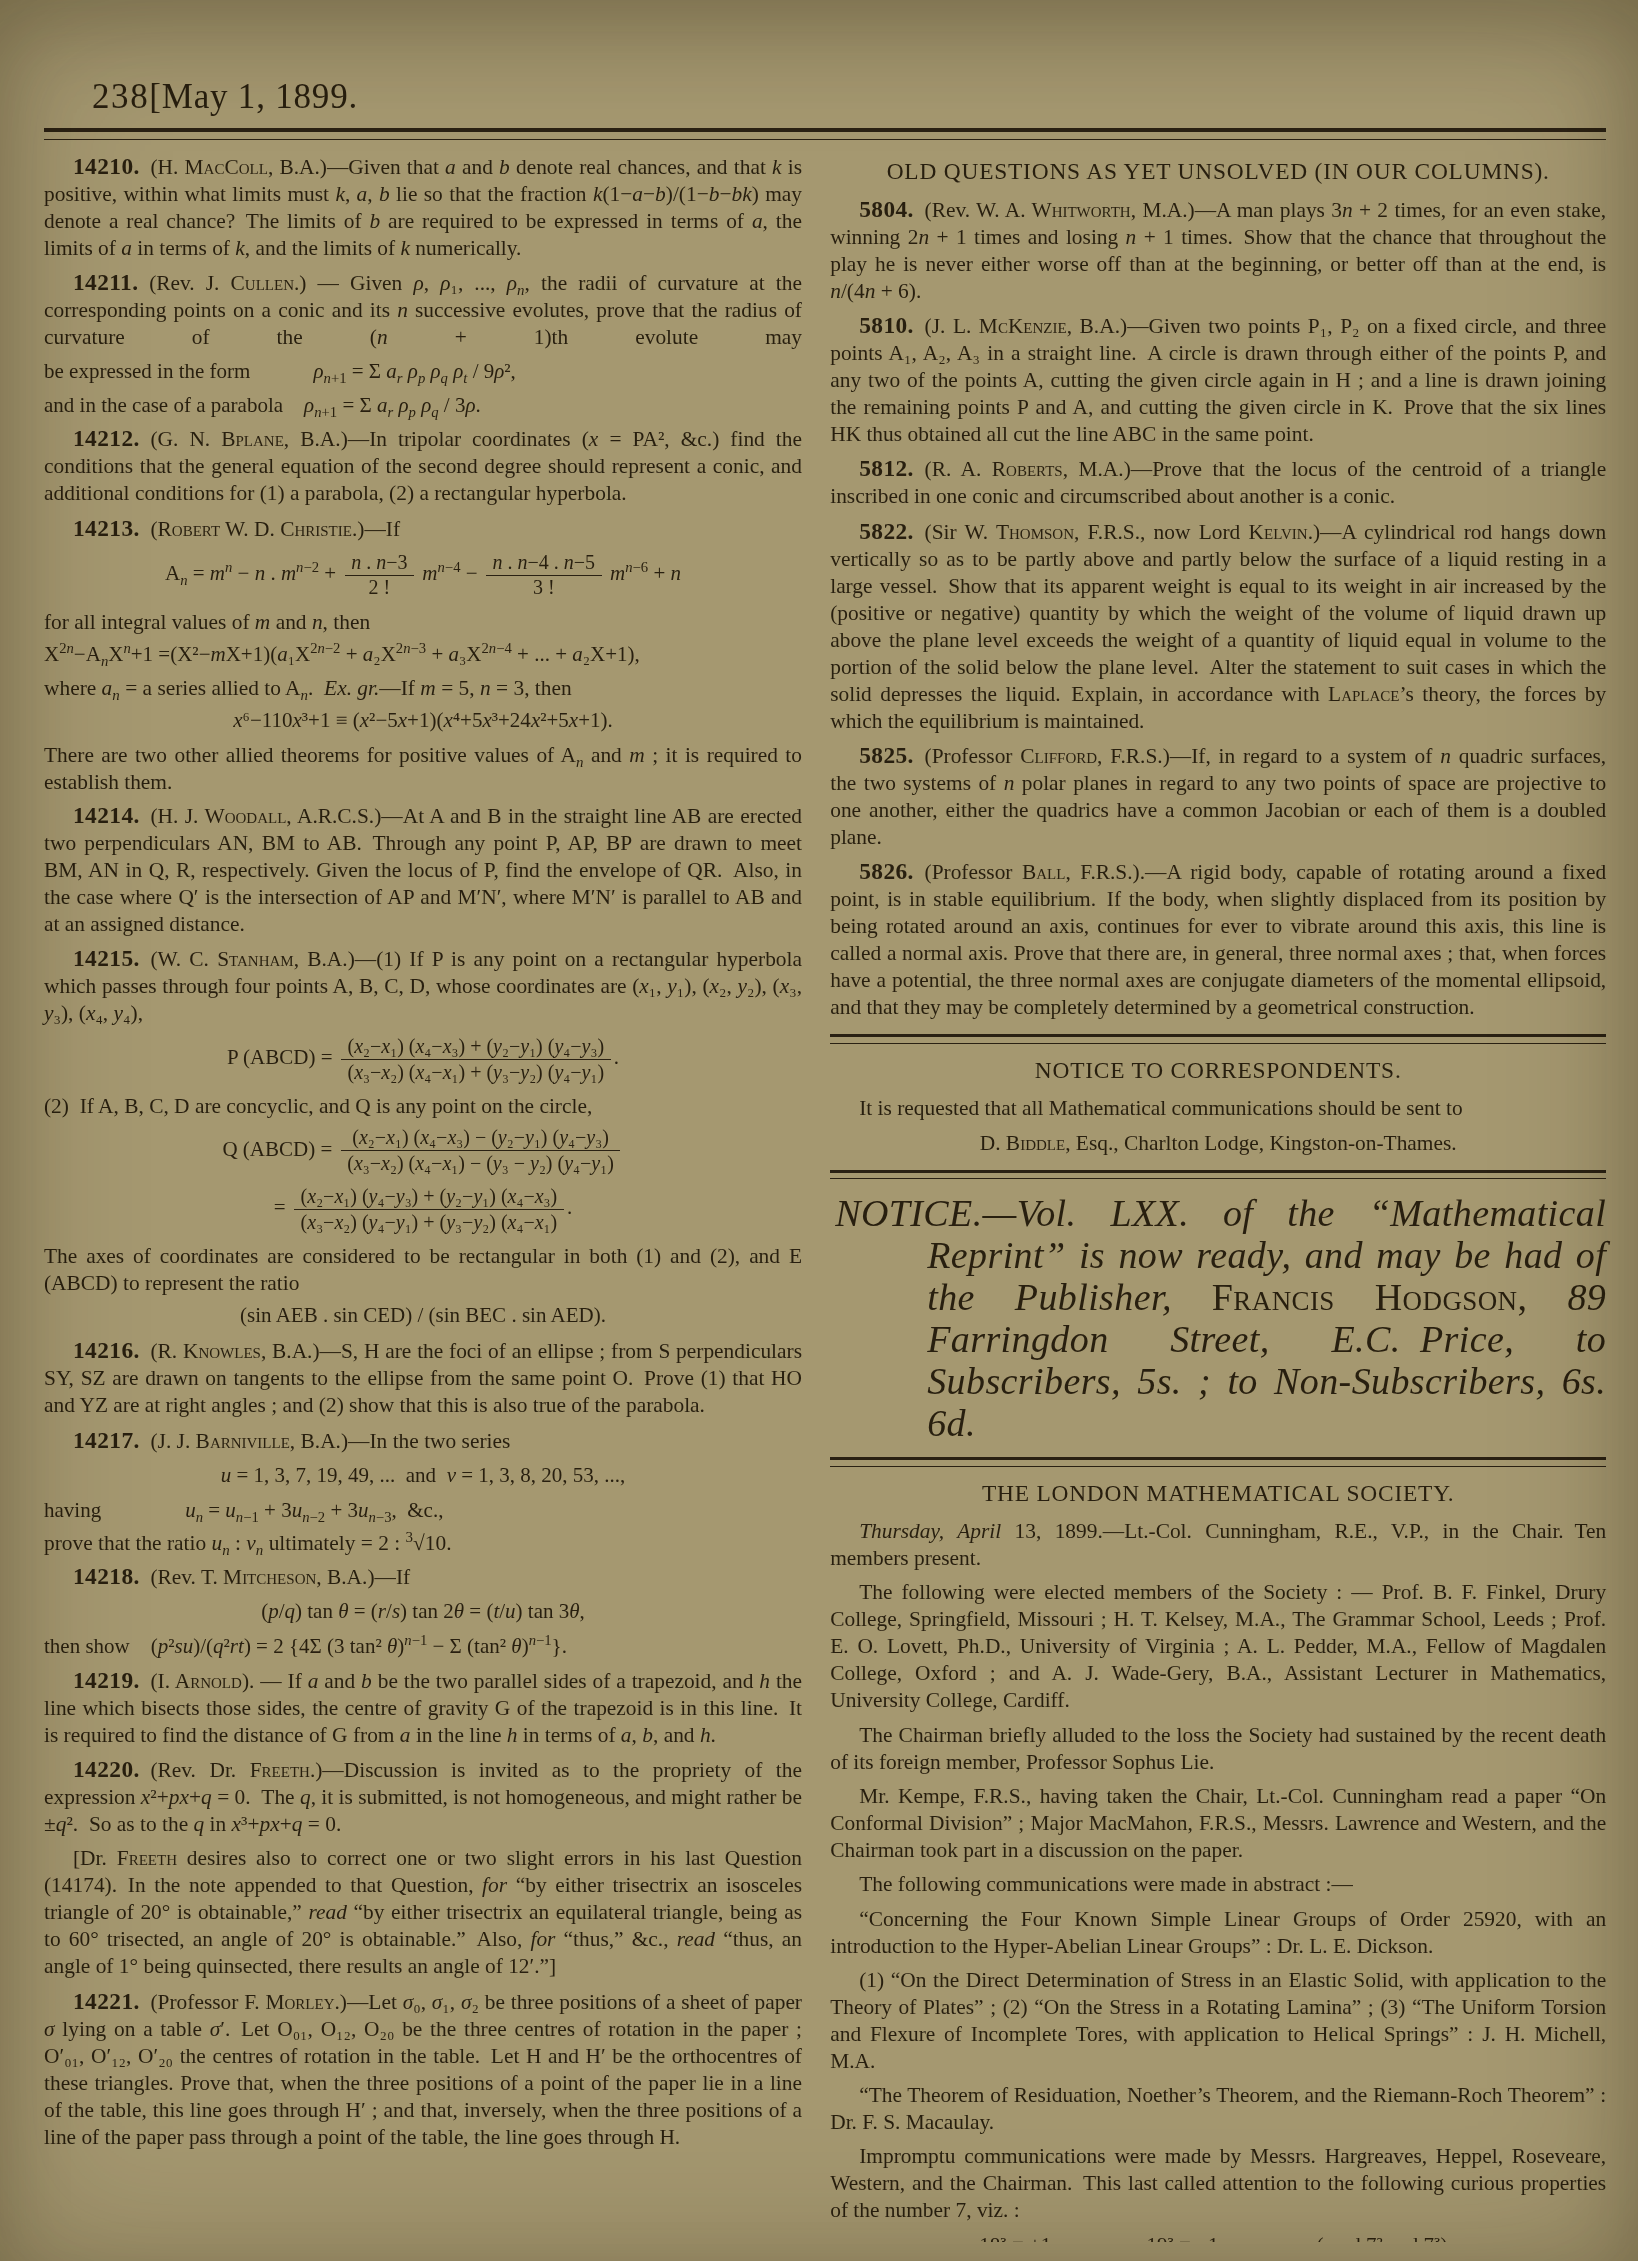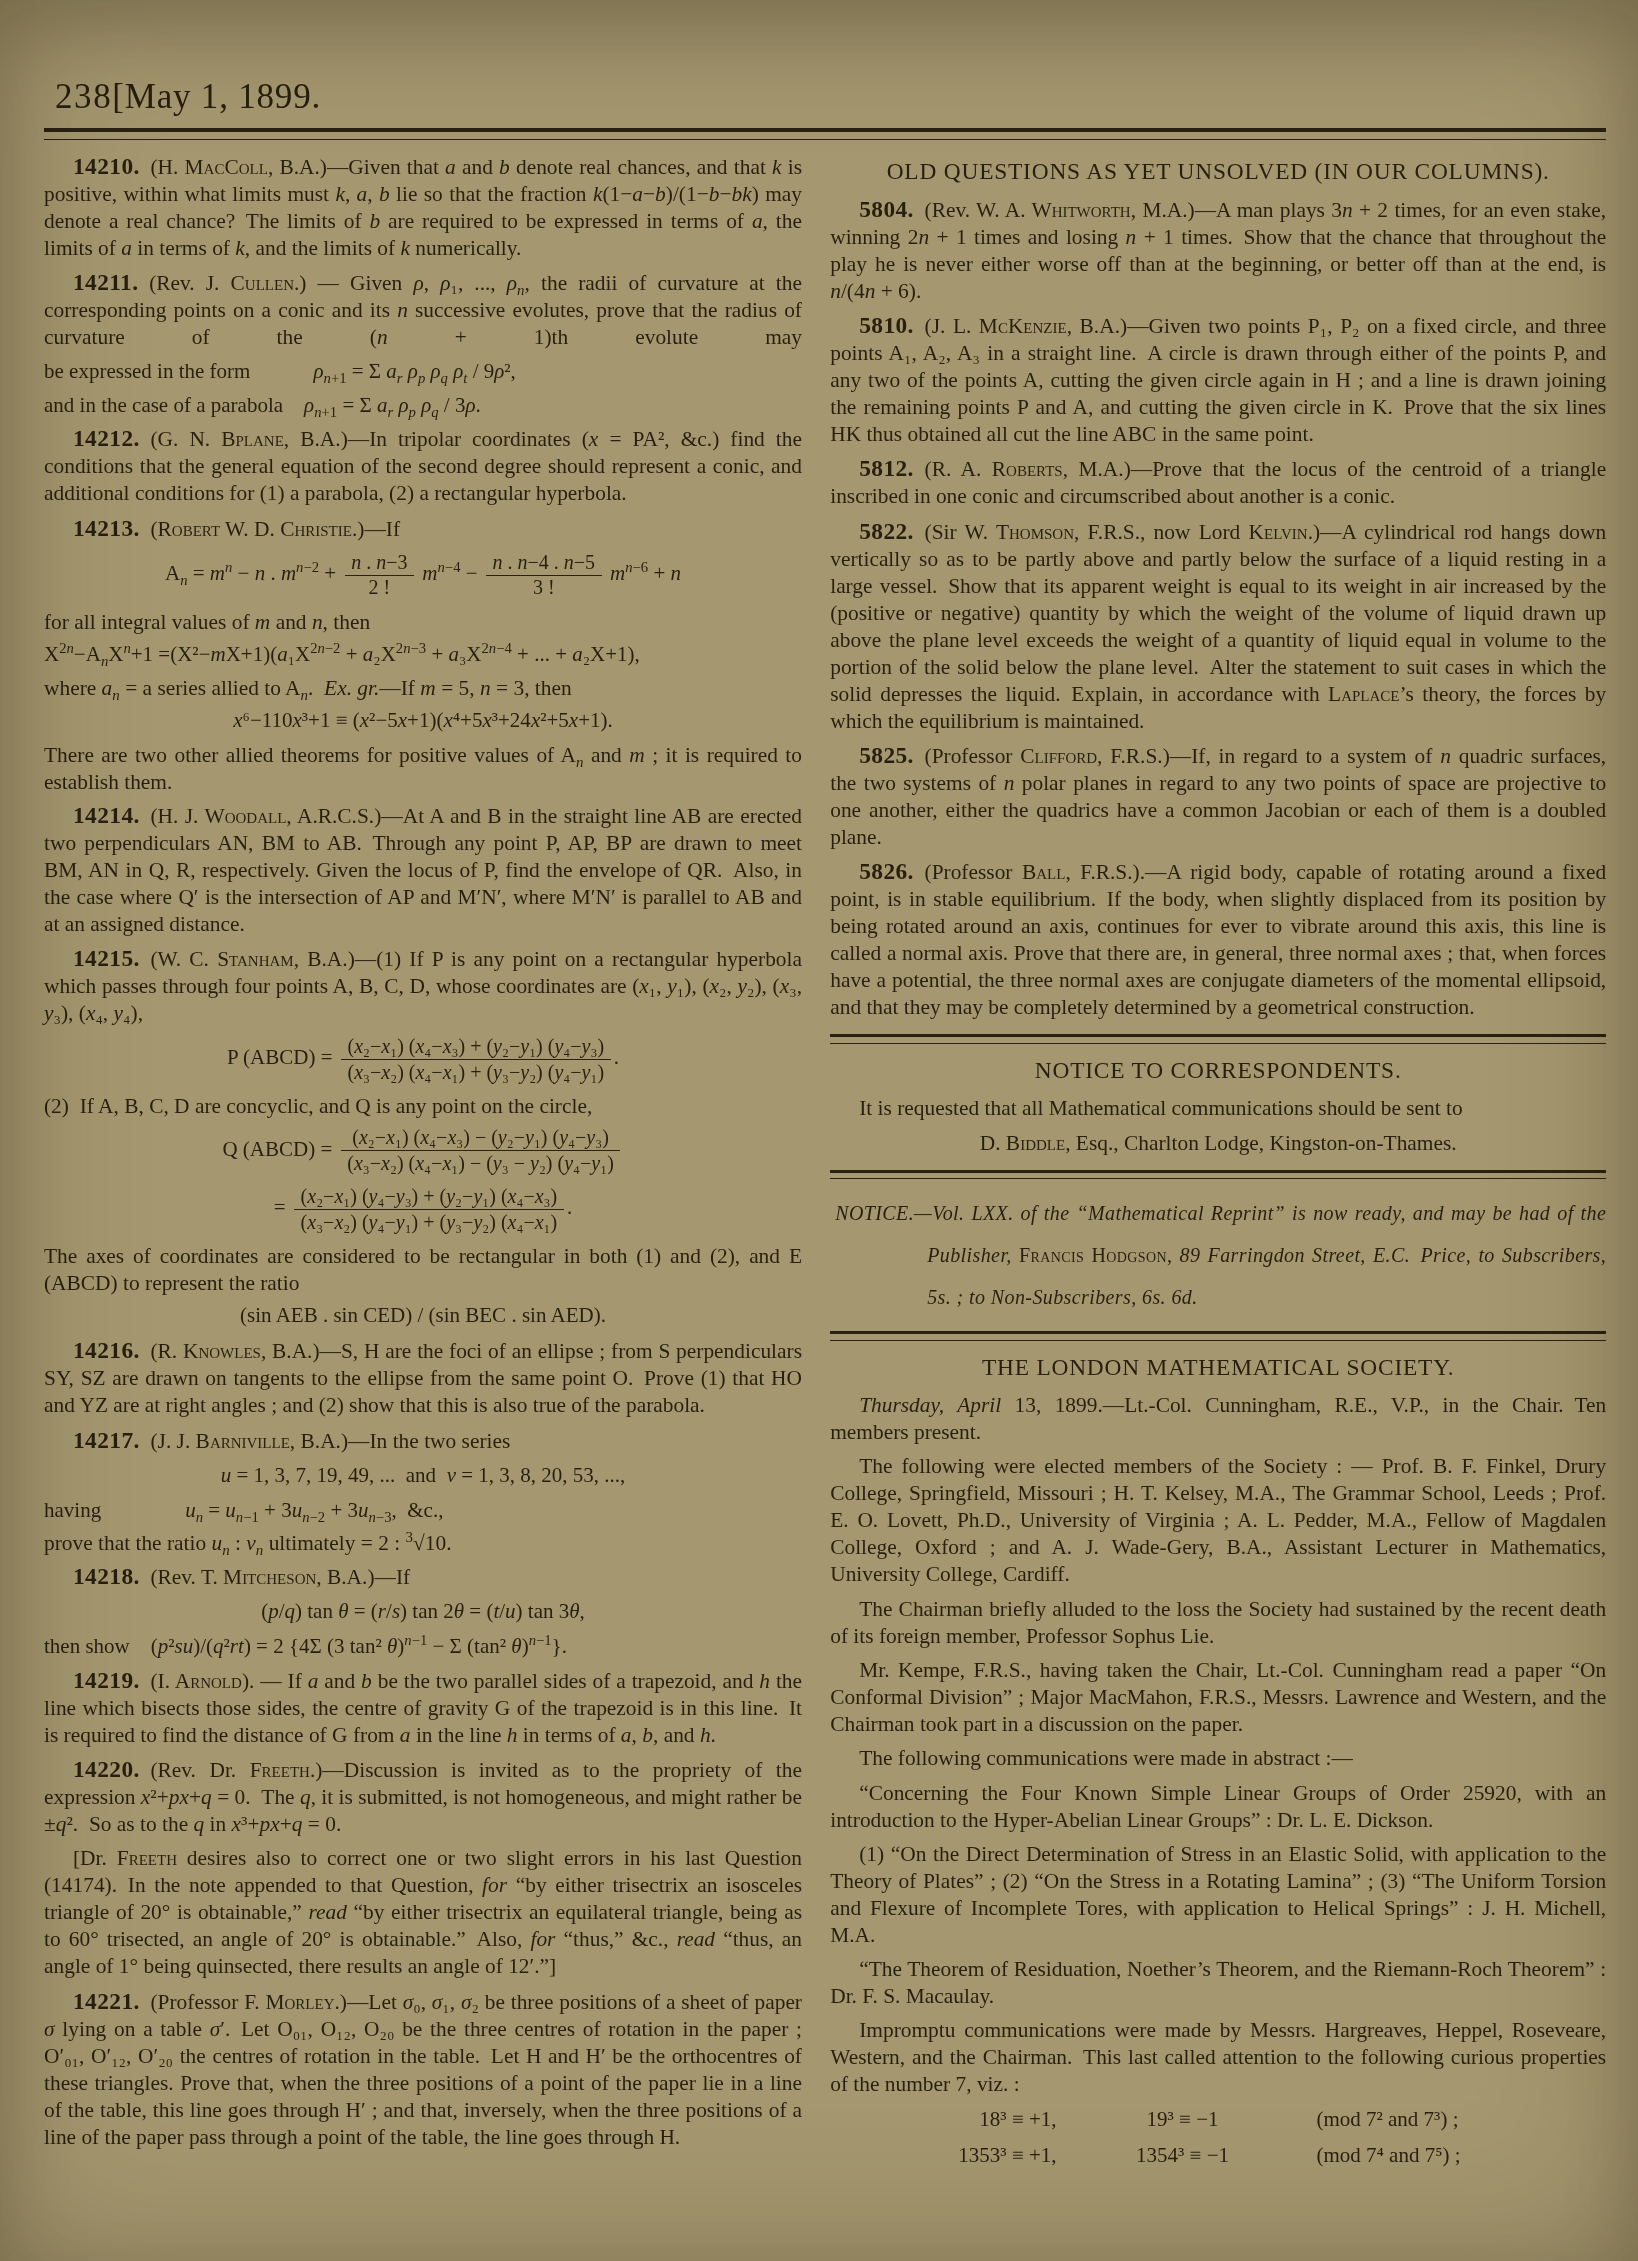--- a/index.html
+++ b/index.html
@@ -11,21 +11,21 @@
     color:#281f0f;
     font-family:"Liberation Serif","DejaVu Serif",serif;
     background:
       radial-gradient(130% 95% at 50% 42%, rgba(255,246,214,0.10) 0%, rgba(255,246,214,0.02) 55%, rgba(20,12,0,0.16) 100%),
       linear-gradient(180deg,#83775ا 0%,#83775a 0%,#948766 3%,#9e9170 8%,#a89b77 22%,#ab9e7a 48%,#a89b76 70%,#a0936d 88%,#97896a 100%);
     background-color:#a59870;
   }
   .page::after{content:"";position:absolute;inset:0;pointer-events:none;
     box-shadow:inset 0 0 145px rgba(35,24,4,0.25), inset 0 32px 73px rgba(30,22,6,0.18);}
   
-  .hdr{display:flex;align-items:center;padding:77px 32px 0 55px;}
+  .hdr{display:flex;align-items:center;padding:77px 32px 0 55px;margin-left:37px;}
   .hdr .pageno{font-size:35px;letter-spacing:1.6px;}
   .hdr .title{flex:1;text-align:center;font-size:37px;letter-spacing:3.2px;word-spacing:6.5px;}
   .hdr .date{font-size:35px;letter-spacing:0.8px;}
   .hrule{margin:11.3px 32px 0 44px;border-top:4px solid #2a2113;border-bottom:1.6px solid #2a2113;height:6.5px;}
   
   .columns{display:flex;align-items:flex-start;padding:13px 31px 0 44px;height:2089px;overflow:hidden;}
   .col{width:758px;font-size:21.4px;line-height:27px;text-align:justify;}
   .col.right{width:776px;}
   .colrule{width:2.4px;background:#2a2113;margin:3.2px 14.5px 0 11.3px;flex:none;}
   
@@ -39,21 +39,21 @@
   .up{font-style:normal;}
   sup,sub{line-height:0;font-size:70%;}
   
   .frac{display:inline-block;vertical-align:middle;text-align:center;font-size:20px;line-height:1.08;margin:1.6px 3.2px;}
   .frac .num{display:block;padding:0 6.5px 1.6px 6.5px;}
   .frac .den{display:block;border-top:1.6px solid #2a2113;padding:1.6px 6.5px 0 6.5px;}
   
   .chead{text-align:center;text-indent:0;font-size:23.4px;letter-spacing:0.8px;margin:4.8px 0 11.3px 0;}
   .drule{margin:13px 0 13px 0;border-top:3.2px solid #2a2113;border-bottom:1.6px solid #2a2113;height:5.6px;}
   .cline{text-align:center;text-indent:0;margin:0 0 12px 0;}
-  .notice{font-style:italic;font-size:20px;line-height:42px;text-align:justify;margin:4.8px 0 4.8px 0;
+  .notice{font-style:italic;font-size:38px;line-height:42px;text-align:justify;margin:4.8px 0 4.8px 0;
           padding-left:97px;text-indent:-92px;letter-spacing:0.4px;}
   .congr{width:88%;margin:4.8px auto 4.8px auto;display:grid;grid-template-columns:1fr 1fr 1.35fr;row-gap:9px;font-size:21px;}
   .congr .c1{text-align:right;padding-right:24px;}
   .congr .c2{text-align:center;}
   .congr .c3{text-align:left;padding-left:32px;}
 </style>
 </head>
 <body>
 
 <div class="page">

